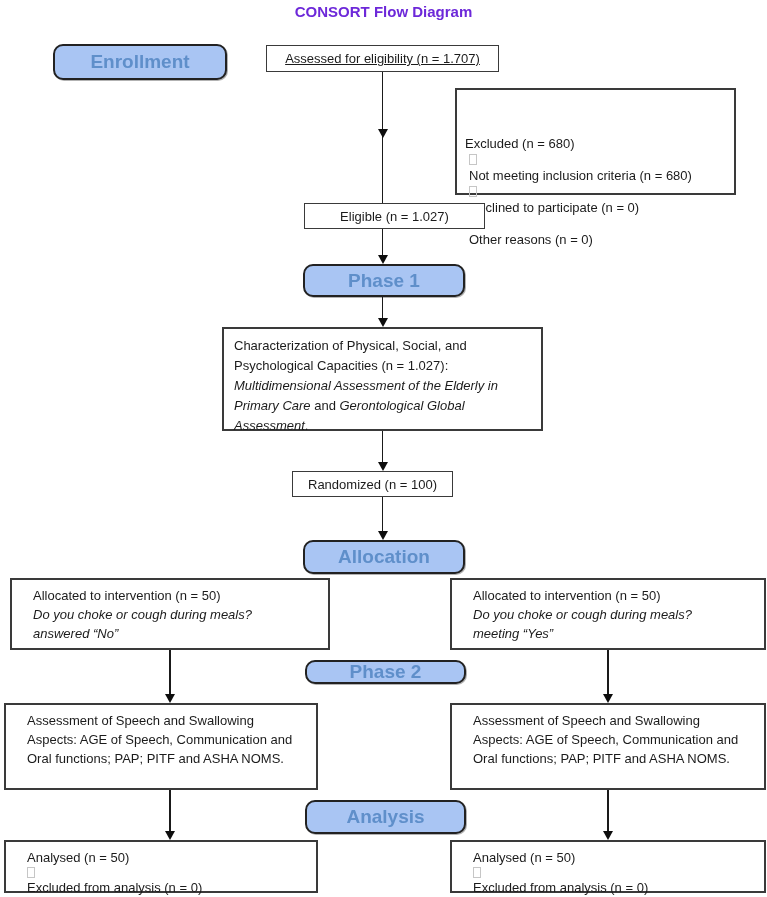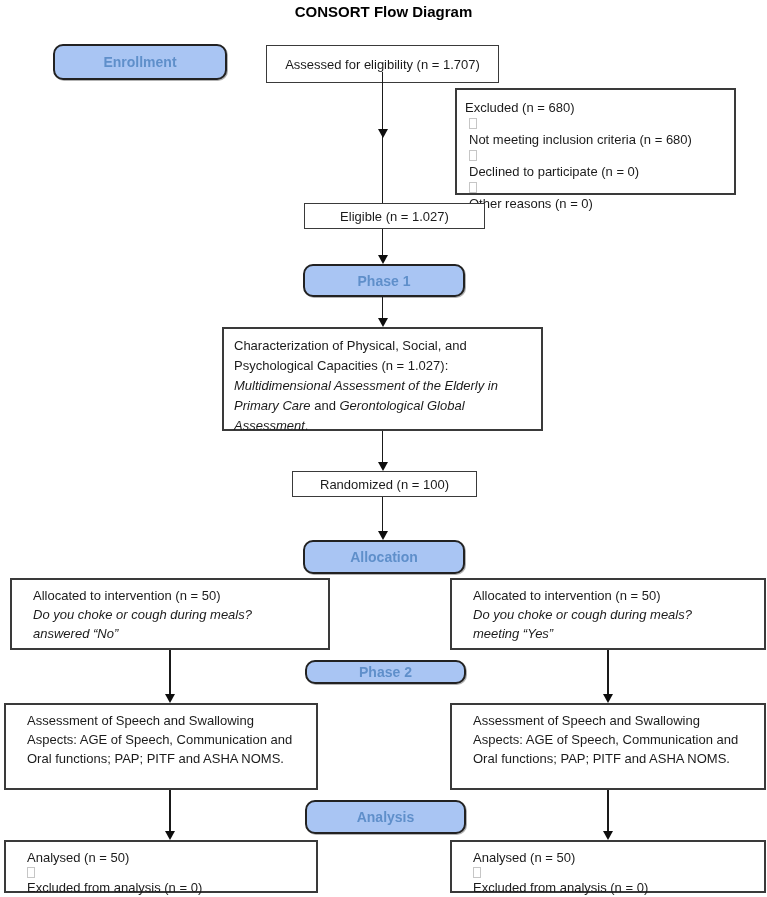--- a/index.html
+++ b/index.html
@@ -14,32 +14,32 @@
     background: #ffffff;
     overflow: hidden;
   }
   .title {
     position: absolute;
     left: 0; top: 3px;
     width: 100%;
     text-align: center;
     font-size: 15px;
     font-weight: bold;
-    color: #000000;
+    color: #6d28d9;
   }
   .stage {
     position: absolute;
     background: #a9c5f3;
     border: 2px solid #222222;
     border-radius: 10px;
     box-shadow: 1px 1px 0 rgba(0,0,0,0.30);
     display: flex;
     align-items: center;
     justify-content: center;
-    font-size: 14px;
+    font-size: 19px;
     font-weight: bold;
     color: #5f8fca;
     box-sizing: border-box;
   }
   .pbox {
     position: absolute;
     background: #ffffff;
     border: 1.5px solid #3a3a3a;
     box-sizing: border-box;
     font-size: 13px;
@@ -71,37 +71,37 @@
   }
   .tofu {
     display: inline-block;
     width: 6px; height: 9px;
     border: 1px solid #c6c6c6;
     vertical-align: baseline;
     margin-right: 9px;
     flex: 0 0 auto;
   }
   .bullet-row { display: flex; align-items: baseline; padding-left: 4px; flex-direction: column; }
-  .excl-title { padding-left: 0; }
+  .excl-title { padding-left: 0; margin-top: 36px; }
   .exclbox { padding: 7px 8px; line-height: 21px; }
 </style>
 </head>
 <body>
 
 <div id="canvas">
 
   <div class="title">CONSORT Flow Diagram</div>
 
   <div class="stage" style="left:53px; top:44px; width:174px; height:36px;">Enrollment</div>
   <div class="stage" style="left:303px; top:264px; width:162px; height:33px;">Phase 1</div>
   <div class="stage" style="left:303px; top:540px; width:162px; height:34px;">Allocation</div>
   <div class="stage" style="left:305px; top:660px; width:161px; height:24px;">Phase 2</div>
   <div class="stage" style="left:305px; top:800px; width:161px; height:34px;">Analysis</div>
 
-  <div class="pbox center-line" style="left:266px; top:45px; width:233px; height:38px;">
+  <div class="pbox center-line" style="left:266px; top:45px; width:233px; height:27px;text-decoration:underline;">
     <span>Assessed for eligibility (n = 1.707)</span>
   </div>
 
   <div class="pbox thick exclbox" style="left:455px; top:88px; width:281px; height:107px;">
     <div class="excl-title">Excluded (n = 680)</div>
     <div class="bullet-row">
       <span class="tofu"></span>
       <span>Not meeting inclusion criteria (n = 680)</span>
     </div>
     <div class="bullet-row">
@@ -115,21 +115,21 @@
   </div>
 
   <div class="pbox center-line" style="left:304px; top:203px; width:181px; height:26px;">
     <span>Eligible (n = 1.027)</span>
   </div>
 
   <div class="pbox thick charbox" style="left:222px; top:327px; width:321px; height:104px;">
     <span>Characterization of Physical, Social, and Psychological Capacities (n = 1.027): </span><span class="it">Multidimensional Assessment of the Elderly in Primary Care</span><span> and </span><span class="it">Gerontological Global Assessment</span><span>.</span>
   </div>
 
-  <div class="pbox center-line" style="left:292px; top:471px; width:185px; height:26px;text-align:right;">
+  <div class="pbox center-line" style="left:292px; top:471px; width:161px; height:26px;text-align:right;">
     <span>Randomized (n = 100)</span>
   </div>
 
   <div class="pbox thick multiline" style="left:10px; top:578px; width:320px; height:72px;">
     <div>Allocated to intervention (n = 50)</div>
     <div class="it">Do you choke or cough during meals?</div>
     <div class="it">answered “No”</div>
   </div>
 
   <div class="pbox thick multiline" style="left:450px; top:578px; width:316px; height:72px;">

